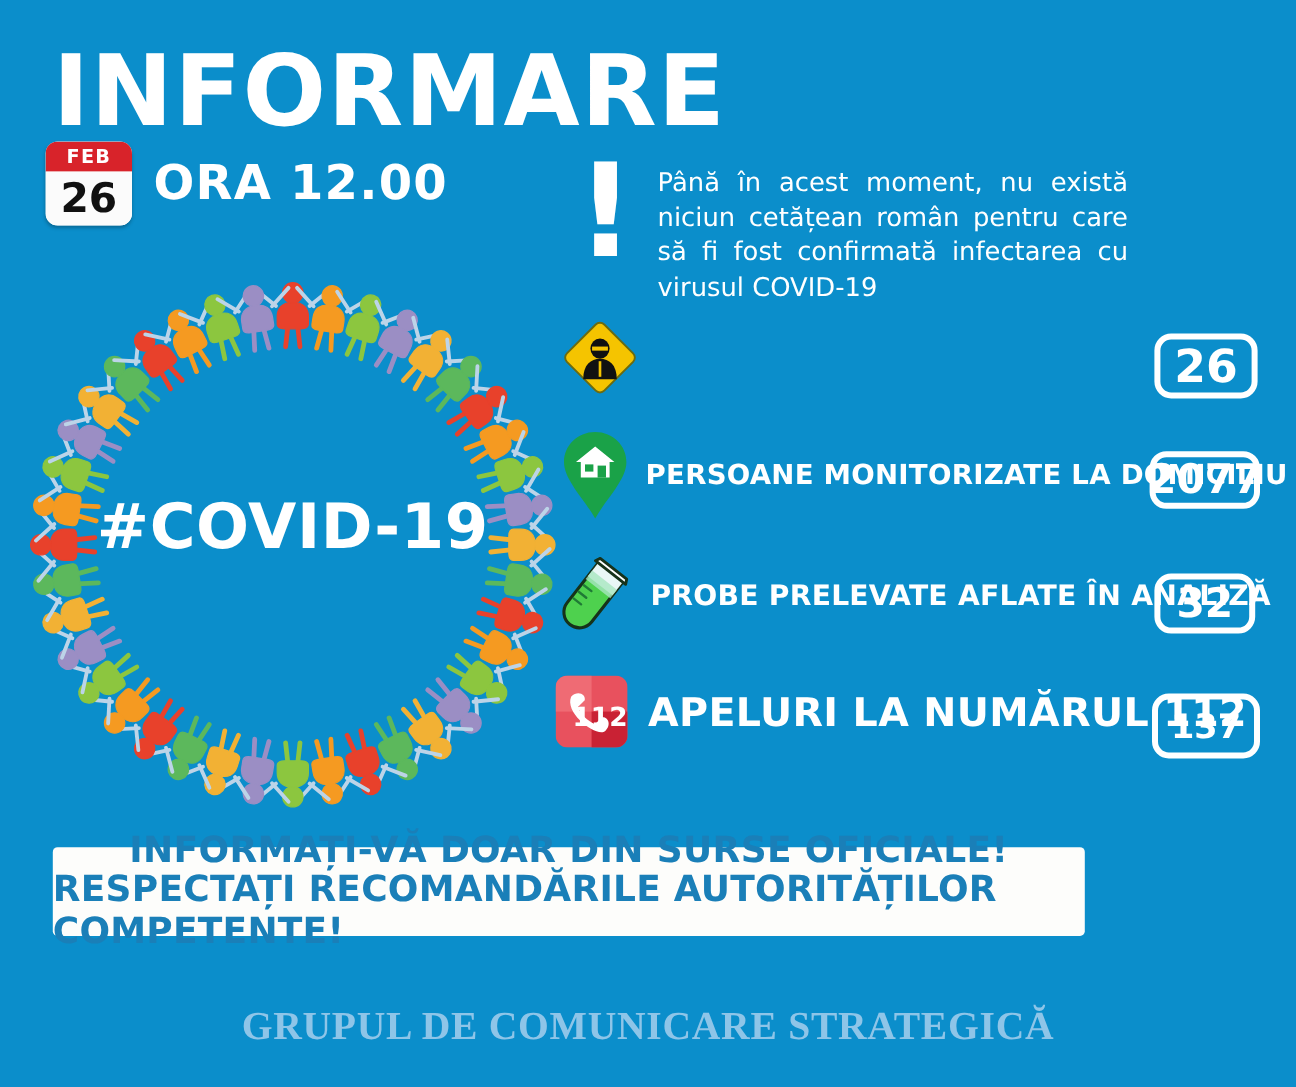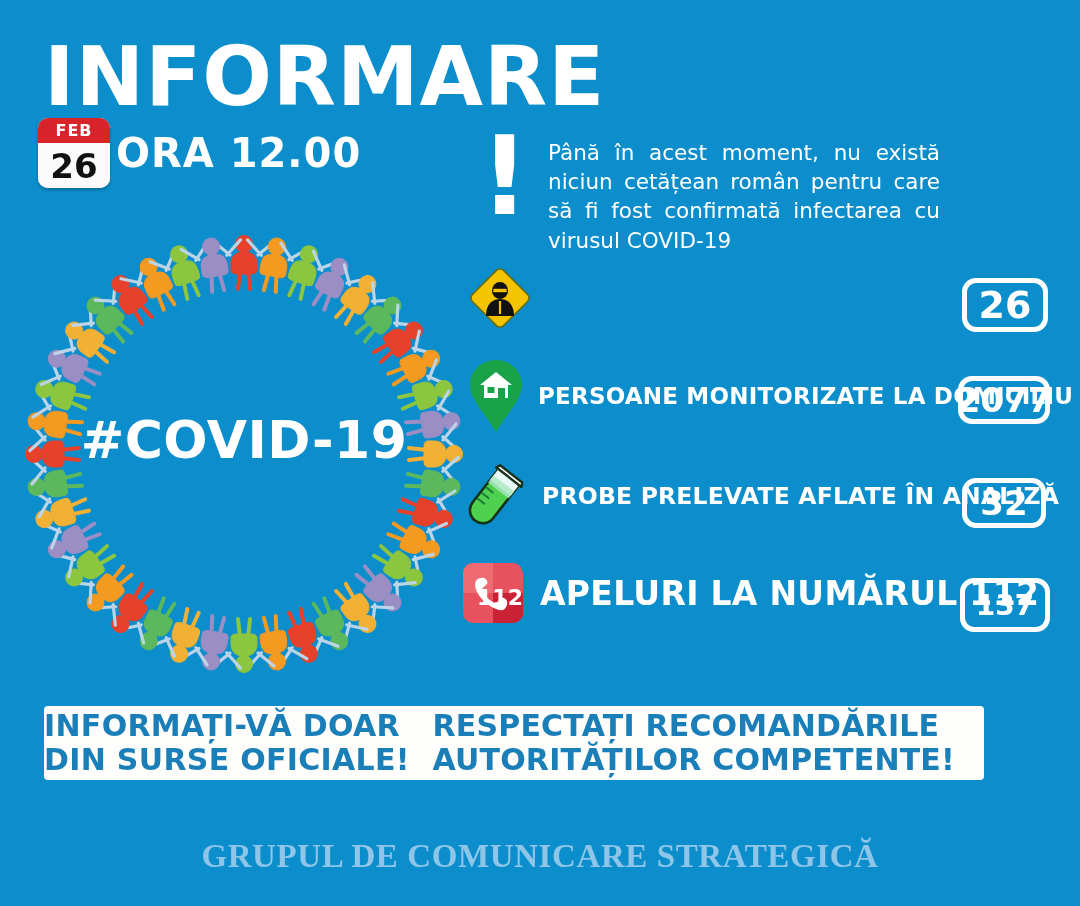--- a/index.html
+++ b/index.html
@@ -32,21 +32,21 @@
     display:flex;align-items:center;justify-content:center;
     font-family:"DejaVu Sans", sans-serif;
   }
   .cal-day{
     flex:1;background:#fbfbfb;color:#111;
     font-size:34px;font-weight:bold;
     display:flex;align-items:center;justify-content:center;
     font-family:"DejaVu Sans", sans-serif;
   }
   .ora{
-    margin-left:6px;color:#ffffff;font-size:40px;font-weight:bold;
+    margin-left:18px;color:#ffffff;font-size:40px;font-weight:bold;
     letter-spacing:1px;font-family:"DejaVu Sans", sans-serif;
   }
 
   
   .bang{
     position:absolute;left:480px;top:132px;width:28px;height:110px;
     color:#fff;font-size:108px;font-weight:bold;line-height:.84;
     font-family:"DejaVu Sans", sans-serif;
   }
   .notice{
@@ -89,23 +89,23 @@
   #row4{left:460px;top:560px;}
   #row4 .lbl{font-size:33px;letter-spacing:.3px;margin-left:14px;}
 
   .b1{position:absolute;left:962px;top:278px;width:86px;height:54px;font-size:38px;}
   .b2{position:absolute;left:958px;top:376px;width:92px;height:48px;font-size:34px;}
   .b3{position:absolute;left:962px;top:478px;width:84px;height:50px;font-size:34px;}
   .b4{position:absolute;left:960px;top:578px;width:90px;height:54px;font-size:28px;}
 
   
   .banner{
-    position:absolute;left:44px;top:706px;width:940px;height:74px;
+    position:absolute;left:44px;top:706px;width:860px;height:74px;
     background:#fdfdfb;border-radius:4px;
-    display:flex;align-items:center;justify-content:center;
+    display:flex;flex-direction:column;align-items:center;justify-content:center;
     box-sizing:border-box;
   }
   .banner .l1{
     color:#1a7fb8;font-size:30px;font-weight:bold;letter-spacing:.3px;line-height:1.12;
     font-family:"DejaVu Sans", sans-serif;
   }
   .banner .l2{
     color:#1a7fb8;font-size:30px;font-weight:bold;letter-spacing:.2px;line-height:1.15;
     font-family:"DejaVu Sans", sans-serif;
   }

